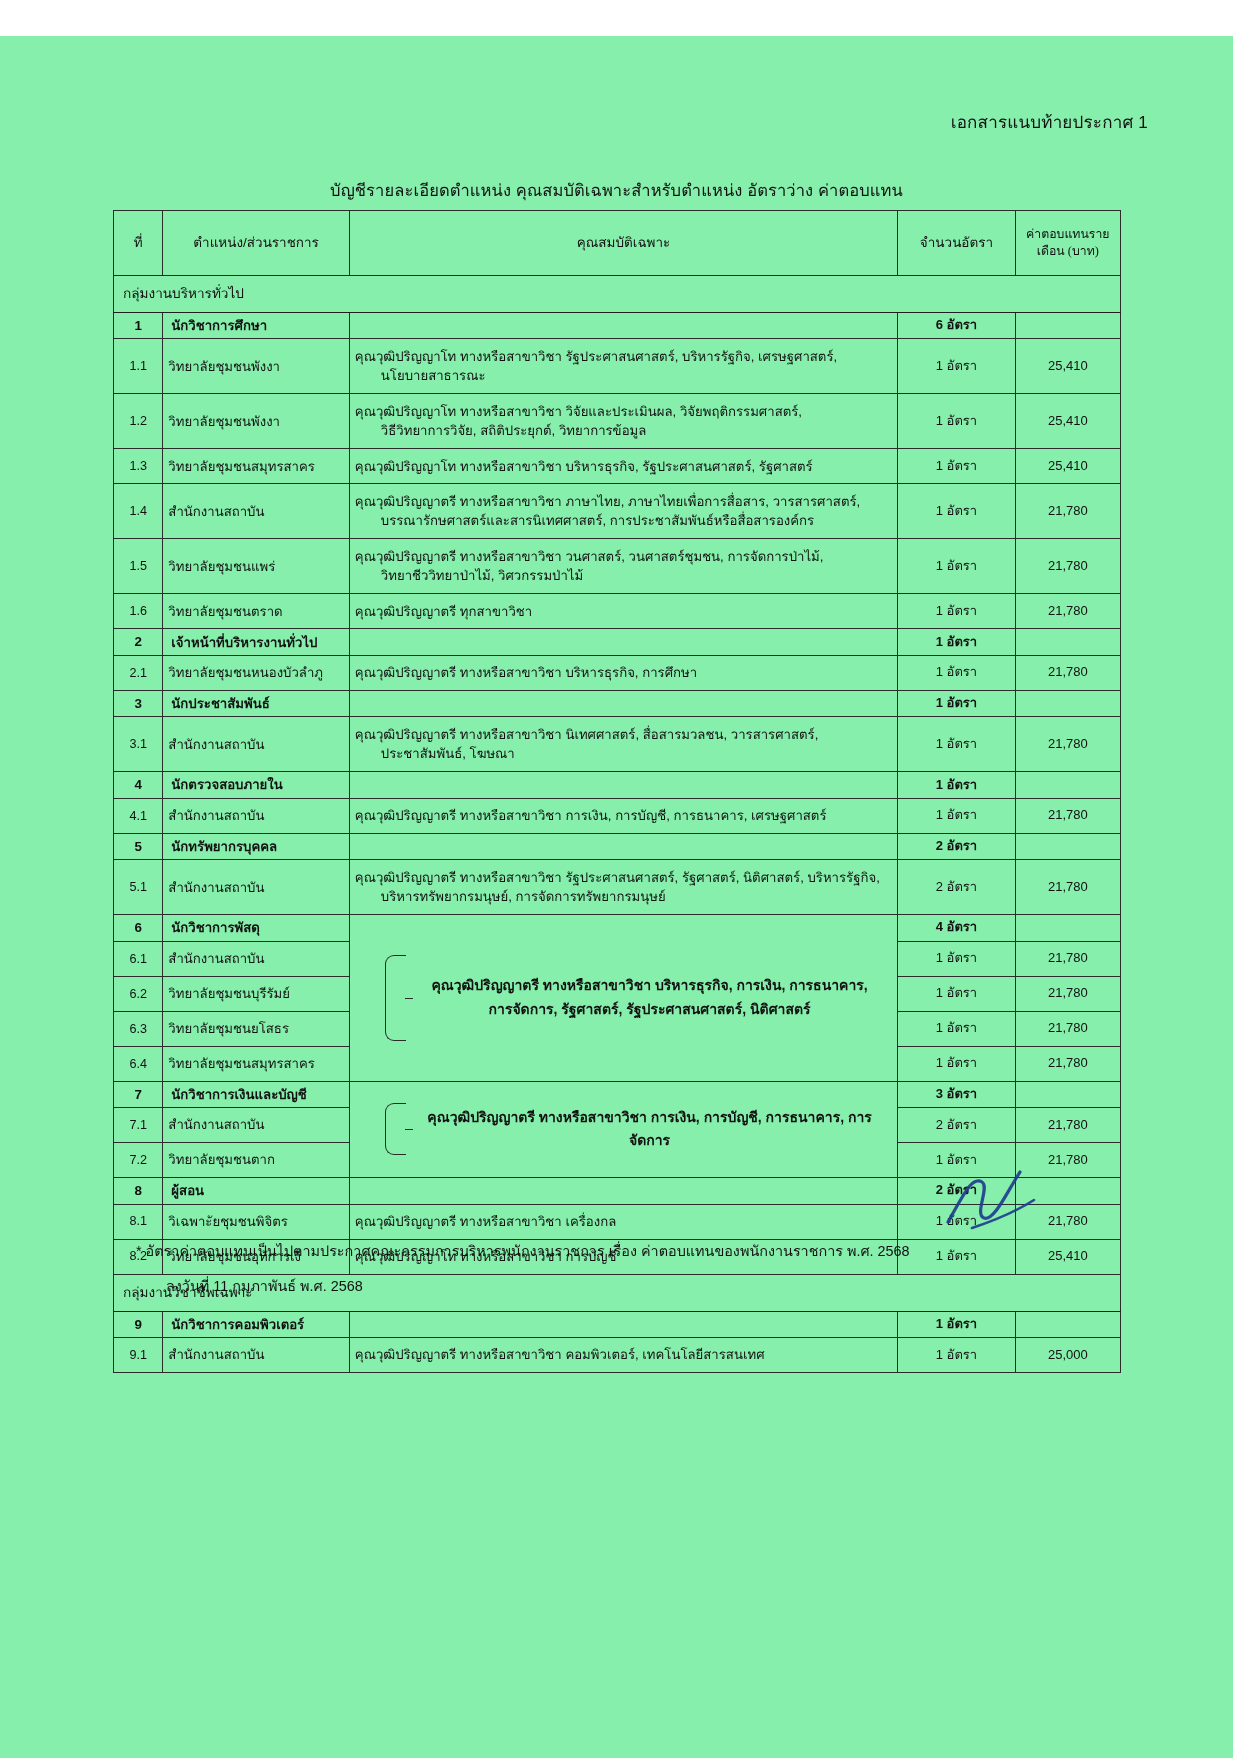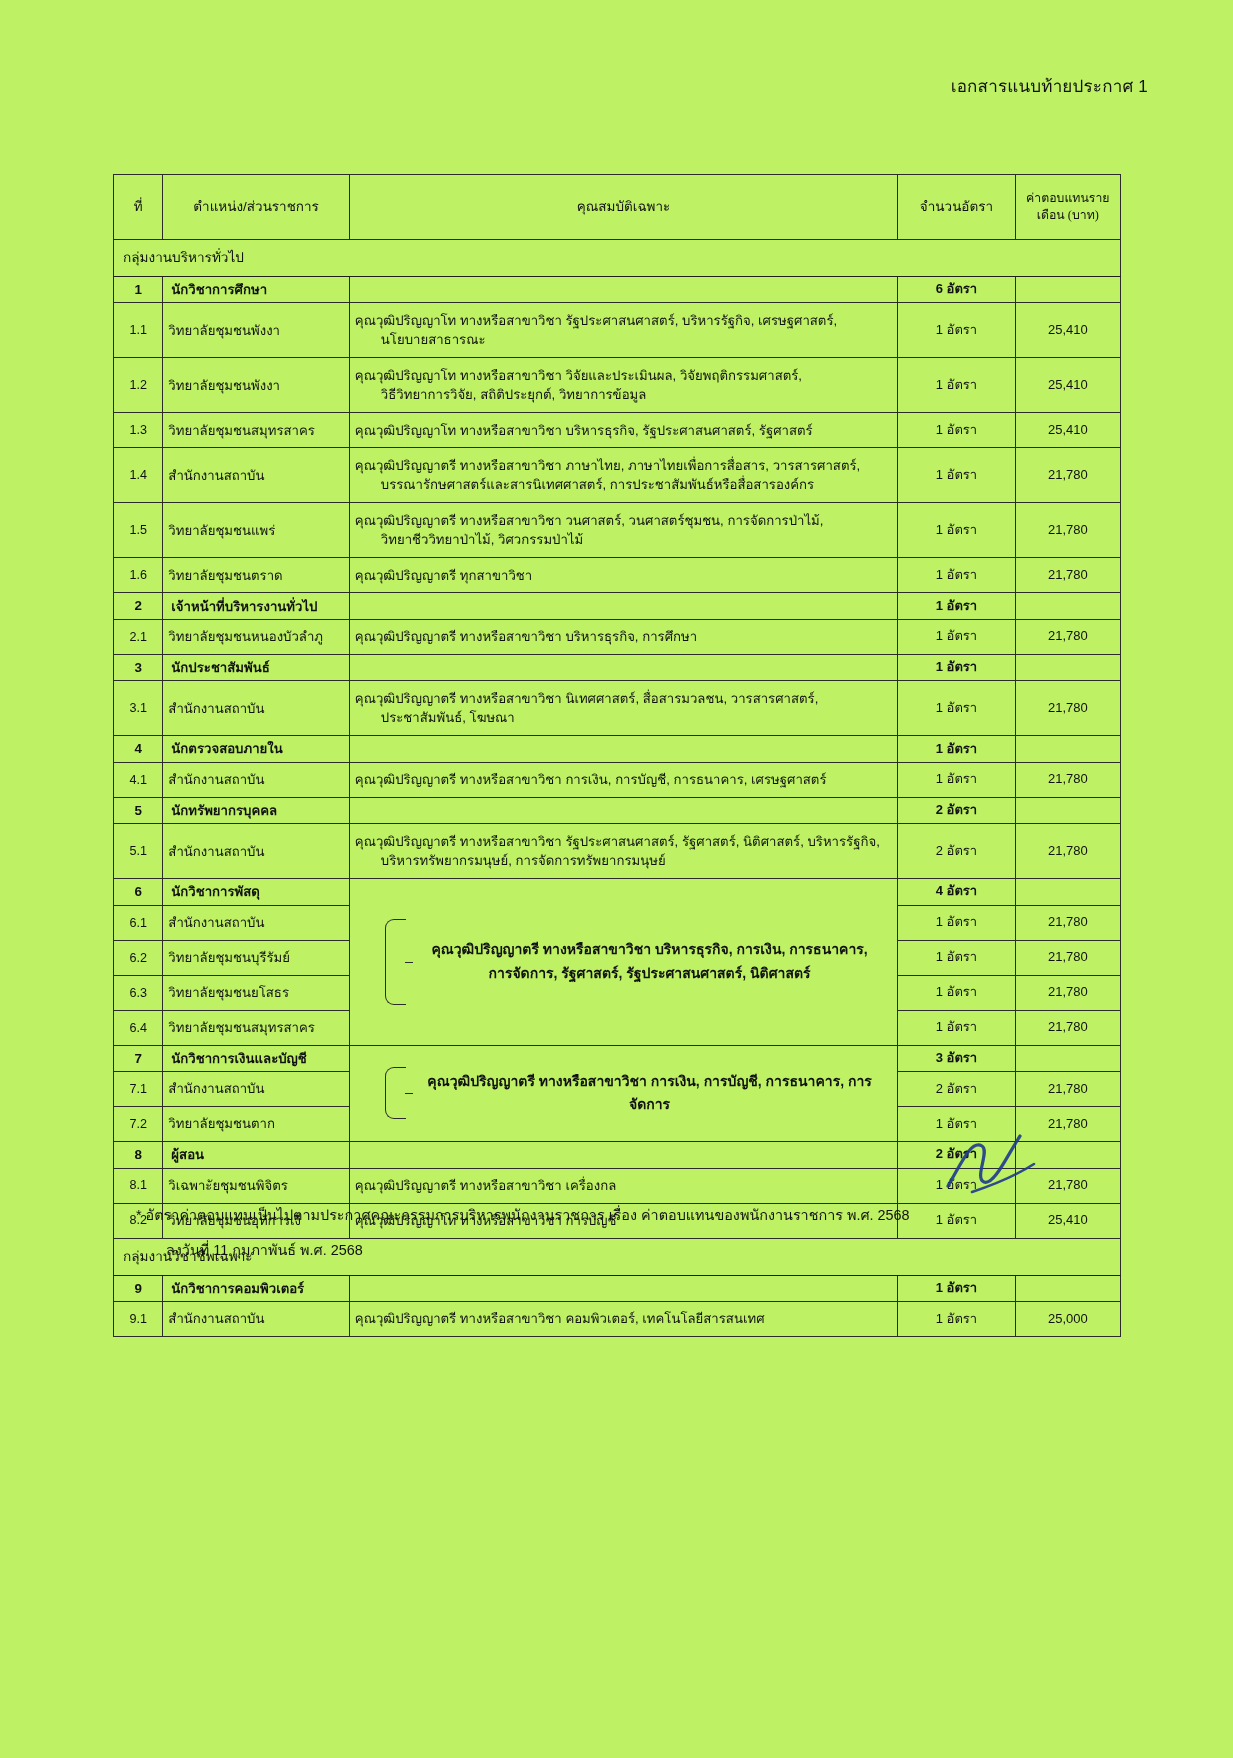--- a/index.html
+++ b/index.html
@@ -11,21 +11,22 @@
     width: 1233px;
     height: 1758px;
     position: relative;
     font-family: "Liberation Sans", "DejaVu Sans", sans-serif;
     color: #111111;
     overflow: hidden;
   }
   .page {
     position: absolute;
     inset: 0;
-    background: #bef264;
+    background: #86efac;
+    margin-top: 36px;
   }
 
   
   .doc-ref {
     position: absolute;
     top: 72px;
     right: 85px;
     font-size: 17px;
     letter-spacing: .2px;
     white-space: nowrap;
@@ -204,20 +205,21 @@
     opacity: .9;
     pointer-events: none;
   }
 </style>
 </head>
 <body>
 
 <div class="page">
 
   <div class="doc-ref">เอกสารแนบท้ายประกาศ 1</div>
+  <div class="doc-title">บัญชีรายละเอียดตำแหน่ง คุณสมบัติเฉพาะสำหรับตำแหน่ง อัตราว่าง ค่าตอบแทน</div>
 
   <div class="tbl-wrap">
     <table class="main">
       <colgroup>
         <col class="c-no">
           <col class="c-pos">
           <col class="c-qual">
           <col class="c-cnt">
           <col class="c-pay">
       </colgroup>

